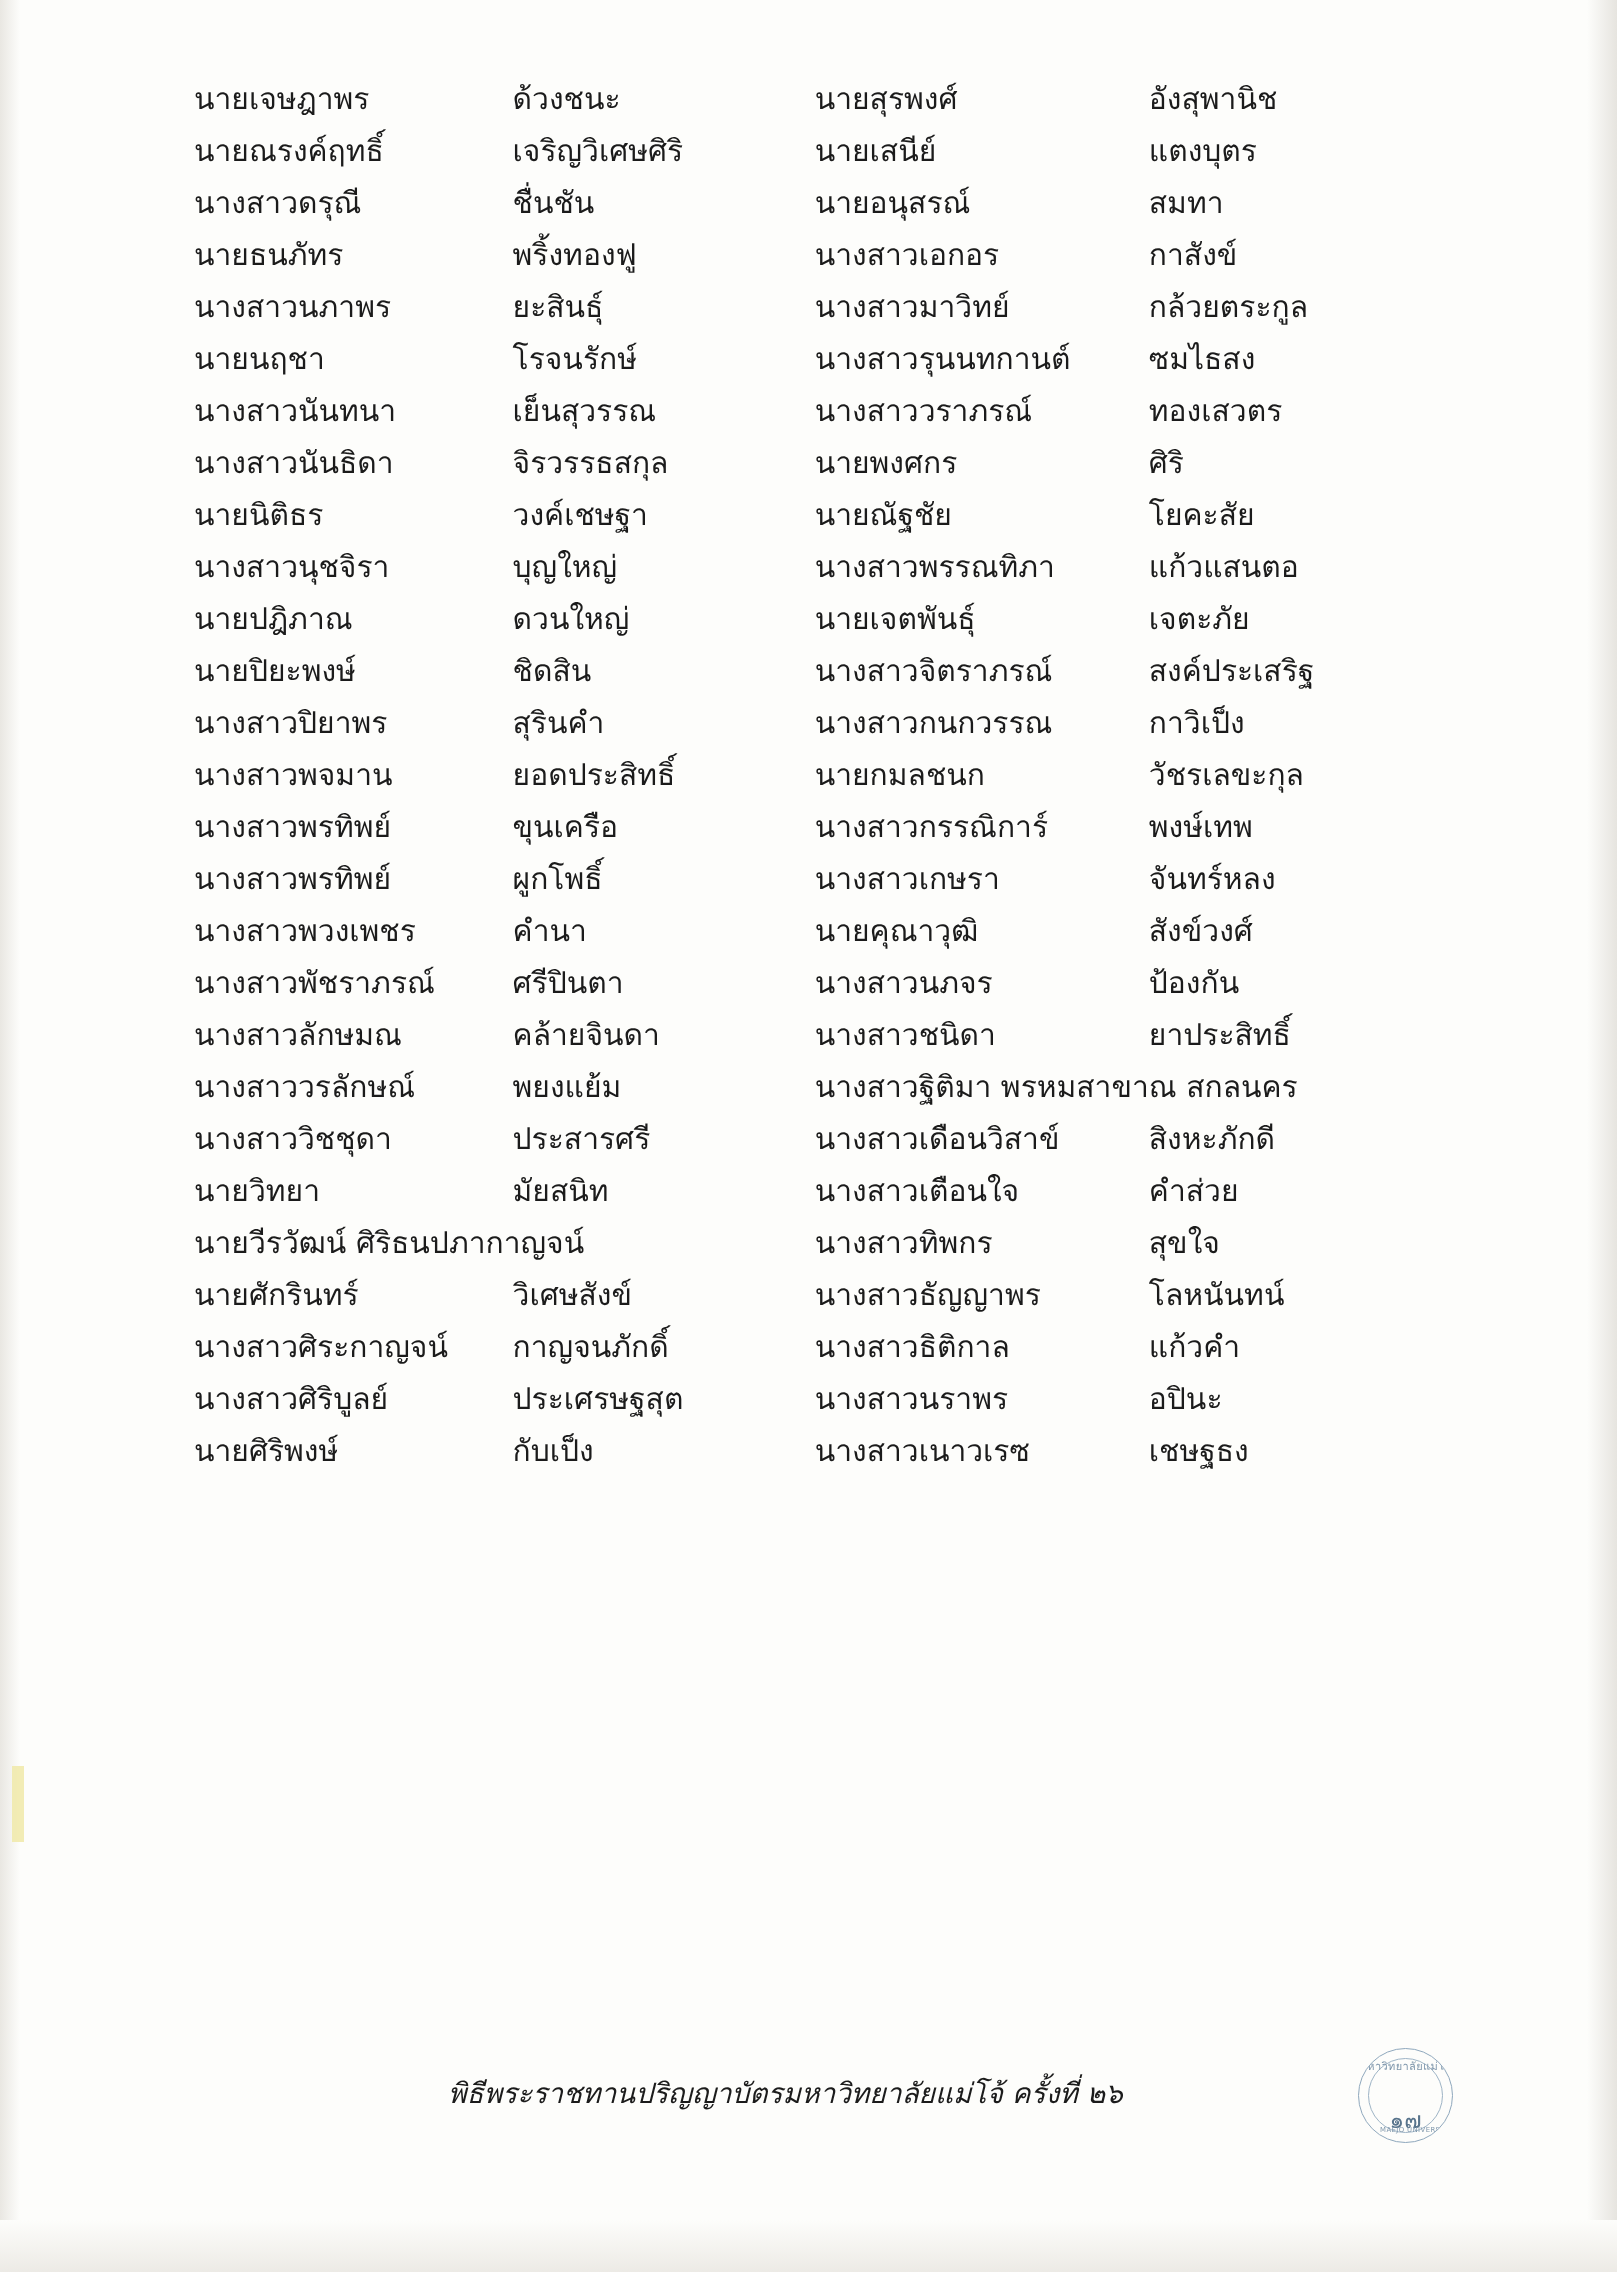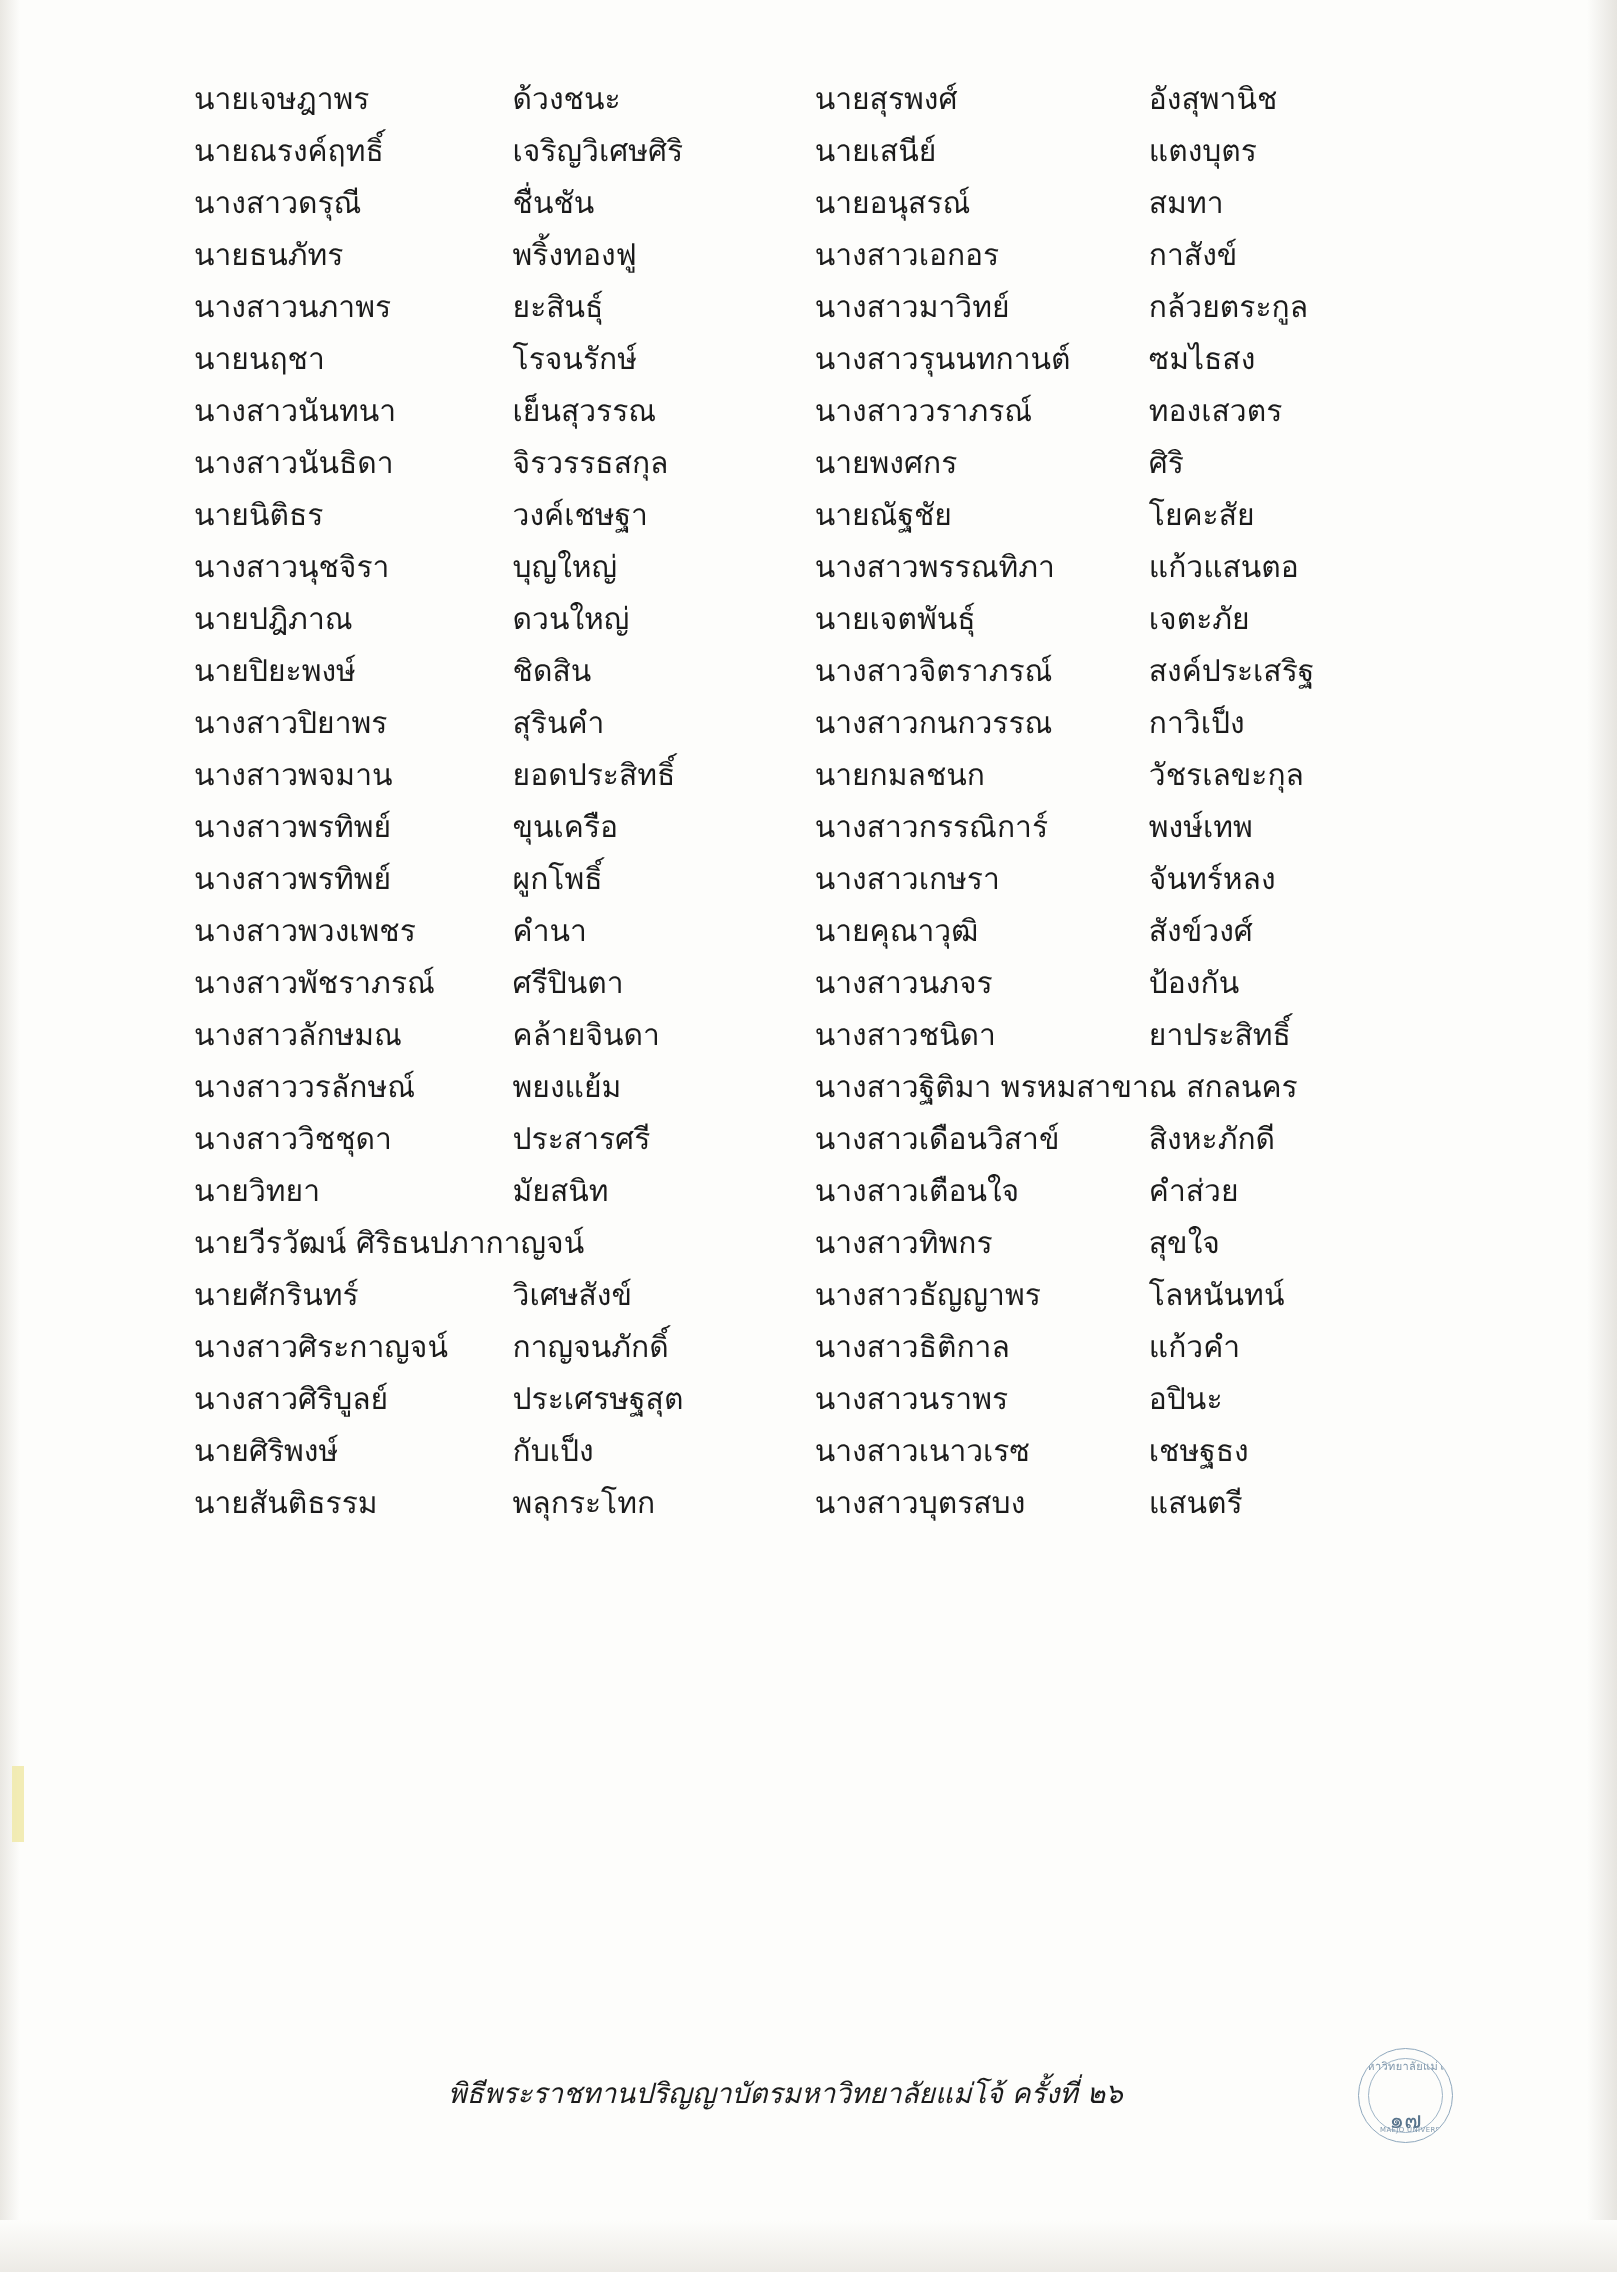--- a/index.html
+++ b/index.html
@@ -296,26 +296,20 @@
             <td class="c2">ประเศรษฐสุต</td>
             <td class="c3">นางสาวนราพร</td>
             <td class="c4">อปินะ</td>
           </tr>
           <tr>
             <td class="c1">นายศิริพงษ์</td>
             <td class="c2">กับเป็ง</td>
             <td class="c3">นางสาวเนาวเรซ</td>
             <td class="c4">เชษฐธง</td>
           </tr>
-          <tr>
-            <td class="c1">นายสันติธรรม</td>
-            <td class="c2">พลุกระโทก</td>
-            <td class="c3">นางสาวบุตรสบง</td>
-            <td class="c4">แสนตรี</td>
-          </tr>
         </tbody>
     </table>
   </div>
 
   <div class="footer">
     <span class="footer-text">พิธีพระราชทานปริญญาบัตรมหาวิทยาลัยแม่โจ้ ครั้งที่ ๒๖</span>
   </div>
 
   <div class="seal">
     <div class="ring-top">มหาวิทยาลัยแม่โจ้</div>

